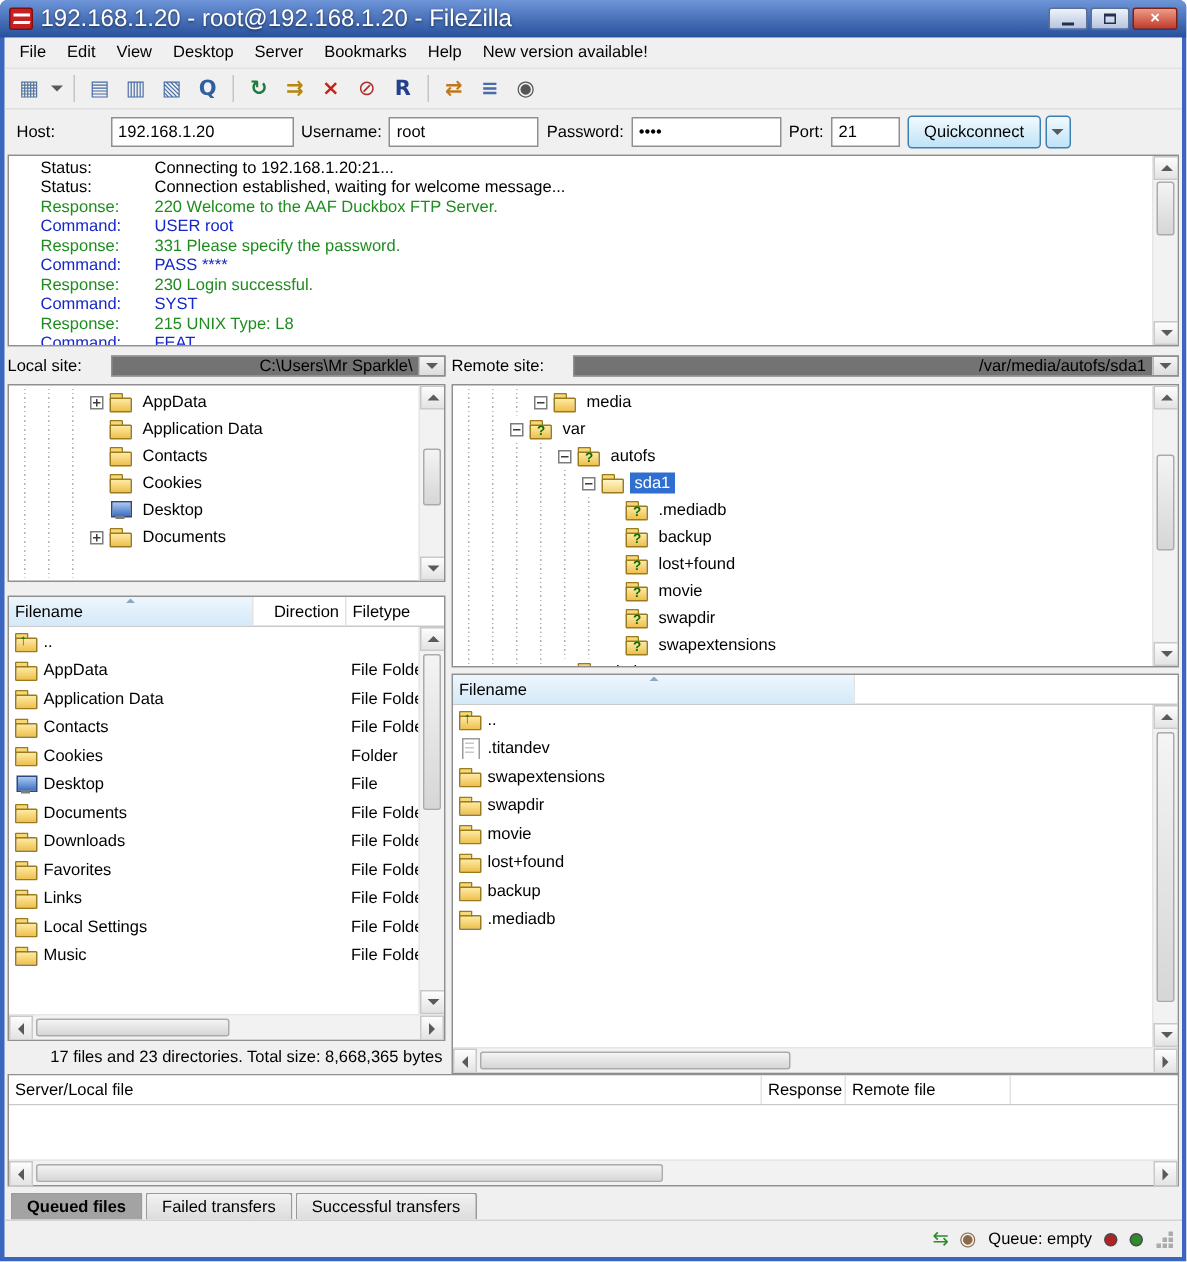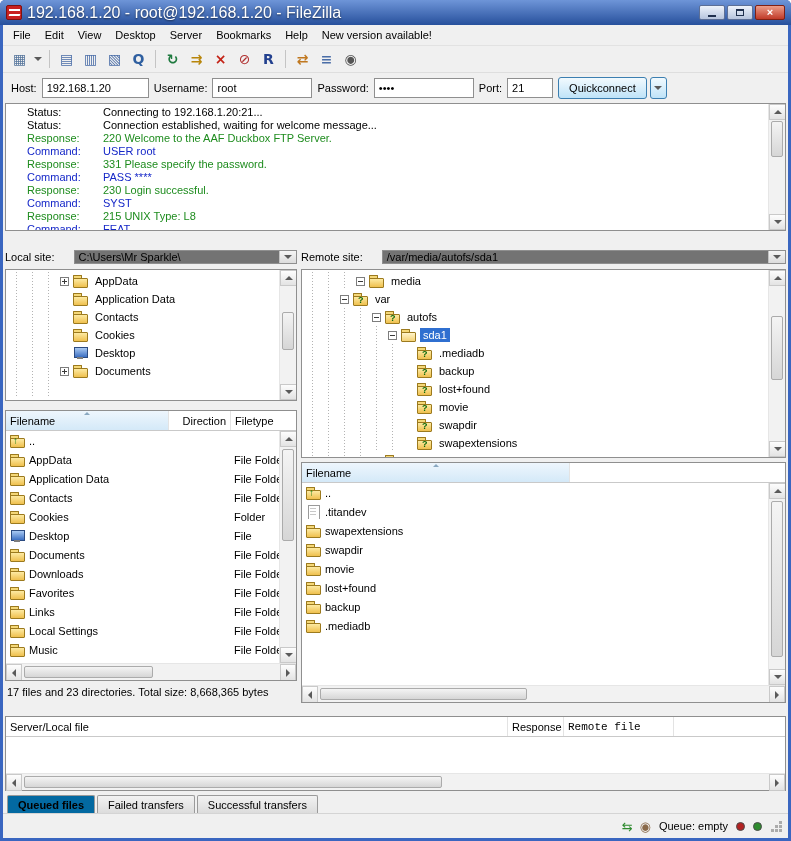--- a/index.html
+++ b/index.html
@@ -27,21 +27,21 @@
   .menu-item{padding:3px 7px;white-space:nowrap;}
   .toolbar{height:27px;flex:none;display:flex;align-items:center;gap:1px;padding:0 5px;border-bottom:1px solid #dedede;}
   .tbtn{width:23px;height:22px;display:flex;align-items:center;justify-content:center;font-size:14px;line-height:1;
     font-family:"DejaVu Sans","Liberation Sans",sans-serif;border-radius:2px;}
   .tbtn-drop{width:12px;}
   .tsep{width:1px;height:18px;background:#c4c4c4;margin:0 4px;flex:none;}
   
   .quickbar{height:29px;flex:none;display:flex;align-items:center;gap:5px;padding:0 8px;}
   .qlabel{white-space:nowrap;}
   .qinput{height:20px;border:1px solid #8f8f8f;background:#fff;font:11px "Liberation Sans",sans-serif;padding:0 4px;}
-  .w-host{width:107px;} .w-user{width:100px;} .w-pass{width:100px;} .w-port{width:46px;}
+  .w-host{width:122px;margin-left:32px;} .w-user{width:100px;} .w-pass{width:100px;} .w-port{width:46px;}
   .qc-btn{height:22px;padding:0 10px;font:11px "Liberation Sans",sans-serif;color:#000;
     background:linear-gradient(#f2fafe,#bfe3f8);border:1px solid var(--quickconnect-border,#3c7fb1);border-radius:3px;}
   .qc-drop{width:17px;height:22px;background:linear-gradient(#f2fafe,#bfe3f8);border:1px solid var(--quickconnect-border,#3c7fb1);
     border-radius:3px;display:flex;align-items:center;justify-content:center;padding:0;margin-left:-2px;}
   
   .log{height:128px;flex:none;margin:1px 2px;background:#fff;border:1px solid #8f8f8f;display:flex;overflow:hidden;}
   .log-lines{flex:1;overflow:hidden;padding-top:2px;line-height:13px;}
   .log-row{display:flex;white-space:nowrap;}
   .llabel{width:97px;padding-left:21px;flex:none;}
   
@@ -52,21 +52,21 @@
   .hscroll .sbtn{height:17px;width:16px;}
   .strack{flex:1;position:relative;display:block;}
   .sthumb{position:absolute;background:linear-gradient(#f4f4f4,#d6d6d6);border:1px solid #ababab;border-radius:2px;}
   .vscroll .sthumb{left:2px;right:2px;}
   .hscroll .sthumb{top:2px;bottom:2px;}
   .tri-up{width:0;height:0;border-left:4px solid transparent;border-right:4px solid transparent;border-bottom:4px solid #5a5a5a;}
   .tri-down{width:0;height:0;border-left:4px solid transparent;border-right:4px solid transparent;border-top:4px solid #5a5a5a;}
   .tri-left{width:0;height:0;border-top:4px solid transparent;border-bottom:4px solid transparent;border-right:4px solid #5a5a5a;}
   .tri-right{width:0;height:0;border-top:4px solid transparent;border-bottom:4px solid transparent;border-left:4px solid #5a5a5a;}
   
-  .main{flex:1;display:flex;padding:13px 2px;min-height:0;}
+  .main{flex:1;display:flex;padding:0 2px;min-height:0;text-align:right;}
   .pane-left{width:292px;flex:none;display:flex;flex-direction:column;min-height:0;}
   .vsplit{width:4px;flex:none;}
   .pane-right{flex:1;display:flex;flex-direction:column;min-width:0;}
   .site-row{height:24px;flex:none;display:flex;align-items:center;gap:4px;}
   .slabel{white-space:nowrap;flex:none;}
   .combo{flex:1;height:14px;border:1px solid #8f8f8f;background:#737373;display:flex;align-items:center;min-width:0;margin-left:15px;}
   .combo-text{flex:1;padding:0 4px;white-space:nowrap;overflow:hidden;}
   .combo-btn{width:17px;align-self:stretch;flex:none;background:linear-gradient(#f5f5f5,#dcdcdc);
     border-left:1px solid #c2c2c2;display:flex;align-items:center;justify-content:center;}
   .tree{background:#fff;border:1px solid #8f8f8f;display:flex;overflow:hidden;flex:none;}
@@ -95,21 +95,21 @@
   .lmid{flex:1;display:flex;min-height:0;}
   .lrows{flex:1;overflow:hidden;min-width:0;}
   .lrow{display:flex;align-items:center;height:19px;white-space:nowrap;}
   .cell{display:flex;align-items:center;padding:0 3px;overflow:hidden;white-space:nowrap;}
   .c-name{width:163px;flex:none;}
   .c-size{width:62px;flex:none;justify-content:flex-end;}
   .c-type{width:84px;flex:none;}
   .c-rname{width:268px;flex:none;}
   .c-q1{width:502px;flex:none;}
   .c-q2{width:56px;flex:none;}
-  .c-q3{width:110px;flex:none;font-family:Liberation Mono, monospace;}
+  .c-q3{width:110px;flex:none;}
   .pstatus{height:22px;flex:none;padding:5px 2px 0;white-space:nowrap;overflow:hidden;}
   
   .fic{width:17px;height:14px;position:relative;display:inline-block;flex:none;margin-right:3px;}
   .ic-folder::after{content:"";position:absolute;left:1px;top:4px;width:13px;height:8px;
     background:linear-gradient(#fdeaa2,#efc04e);border:1px solid #9c7a1e;border-radius:1px;}
   .ic-folder::before{content:"";position:absolute;left:1px;top:1px;width:7px;height:4px;
     background:#f5d878;border:1px solid #9c7a1e;border-bottom:none;border-radius:1px 1px 0 0;}
   .ic-open.ic-folder::after{background:linear-gradient(#fff4ca,#f4d276);}
   .ovl{position:absolute;z-index:2;font-weight:bold;font-size:9px;line-height:1;}
   .ovl-q{left:6px;top:4px;color:#0c6a0c;}
@@ -122,21 +122,21 @@
   .ic-file::before{content:"";position:absolute;left:3px;top:0;width:10px;height:13px;background:#fff;border:1px solid #9a9a9a;}
   .ic-file::after{content:"";position:absolute;left:5px;top:3px;width:6px;height:1px;background:#c8c8c8;
     box-shadow:0 3px #c8c8c8,0 6px #c8c8c8;}
   
   .queue{flex:none;margin:0 2px;border:1px solid #8f8f8f;background:#fff;display:flex;flex-direction:column;}
   .qbody{height:36px;flex:none;background:#fff;}
   
   .tabsbar{height:22px;flex:none;display:flex;align-items:flex-end;gap:2px;padding:2px 4px 0;}
   .tab{padding:3px 10px 2px;border:1px solid #9a9a9a;border-bottom:none;border-radius:2px 2px 0 0;
     background:linear-gradient(#f2f2f2,#dcdcdc);white-space:nowrap;}
-  .tab.active{background:#0369a1;font-weight:bold;}
+  .tab.active{background:#a3a3a3;font-weight:bold;}
   
   .statusbar{height:25px;flex:none;display:flex;align-items:center;justify-content:flex-end;gap:8px;
     padding:0 5px;border-top:1px solid #d4d4d4;}
   .sb-ic{font-size:13px;font-family:"DejaVu Sans","Liberation Sans",sans-serif;line-height:1;}
   .led{width:9px;height:9px;border-radius:50%;border:1px solid #4a4a4a;flex:none;}
   .grip{width:13px;height:13px;position:relative;flex:none;}
   .grip::before{content:"";position:absolute;right:1px;bottom:1px;width:3px;height:3px;background:#ababab;
     box-shadow:-4px 0 #ababab,0 -4px #ababab,-8px 0 #ababab,-4px -4px #ababab,0 -8px #ababab;}
 </style>
 </head>

